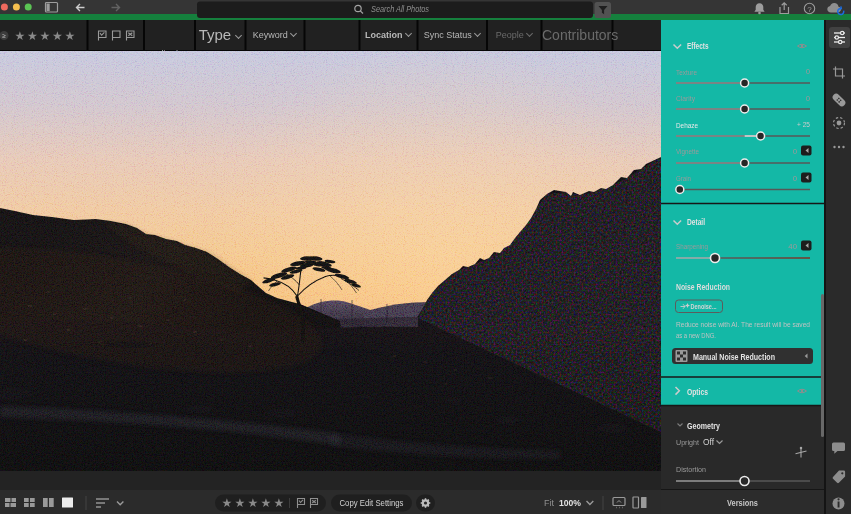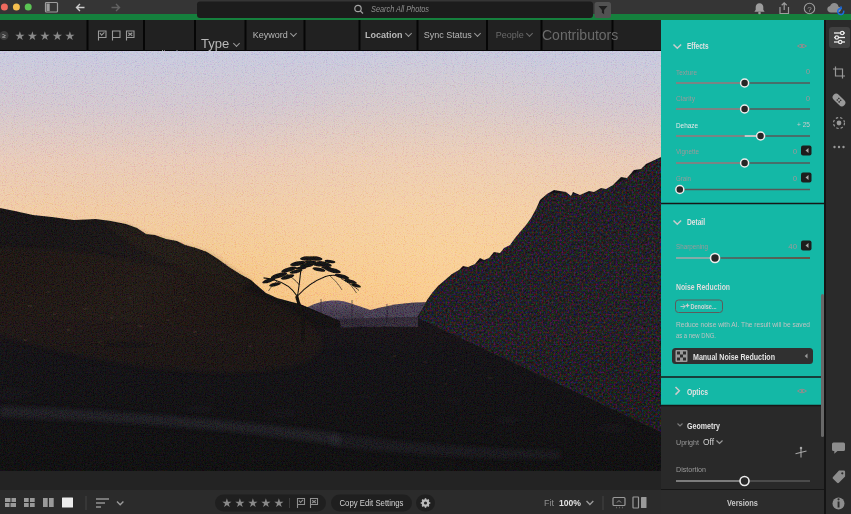--- a/index.html
+++ b/index.html
@@ -74,21 +74,21 @@
 
     <g stroke="#9a9a9a" fill="none" stroke-width="1.1">
       <path d="M98.5 20.5 V11 h7.5 v6.5 h-7.5"></path>
       <path d="M100 13 l1.6 2.2 2.8 -2.8"></path>
       <path d="M112.5 20.5 V11 h7.5 v6.5 h-7.5"></path>
       <path d="M126.5 20.5 V11 h7.5 v6.5 h-7.5"></path>
       <path d="M128.3 12.8 l4 3 m0 -3 l-4 3"></path>
     </g>
   </svg>
   <div class="abs" style="left:145px;top:0;width:49px;height:30px;line-height:30px;text-align:center;font-size:9px;color:#b8b8b8;margin-top:19px;">Edited <span class="chev"></span></div>
-  <div class="abs" style="left:196px;top:0;width:48px;height:30px;line-height:30px;text-align:center;font-size:13px;color:#b8b8b8;margin-top:9px;">Type <span class="chev"></span></div>
+  <div class="abs" style="left:196px;top:0;width:48px;height:30px;line-height:30px;text-align:center;font-size:15px;color:#b8b8b8;">Type <span class="chev"></span></div>
   <div class="abs" style="left:246px;top:0;width:57px;height:18px;line-height:30px;text-align:center;font-size:9px;color:#b8b8b8;">Keyword <span class="chev"></span></div>
   <div class="abs" style="left:305px;top:0;width:53px;height:30px;line-height:30px;text-align:center;font-size:9px;color:#b8b8b8;margin-top:41px;">Camera <span class="chev"></span></div>
   <div class="abs" style="left:360px;top:0;width:56px;height:30px;line-height:30px;text-align:center;font-size:9px;color:#b8b8b8;font-weight:bold;">Location <span class="chev"></span></div>
   <div class="abs" style="left:418px;top:0;width:68px;height:30px;line-height:30px;text-align:center;font-size:9px;color:#b8b8b8;">Sync Status <span class="chev"></span></div>
   <div class="abs" style="left:488px;top:0;width:52px;height:30px;line-height:30px;text-align:center;font-size:9px;color:#6b6b6b;border-radius:15px;">People <span class="chev" style="border-color:#6b6b6b;"></span></div>
   <div class="abs" style="left:542px;top:0;width:69px;height:44px;line-height:30px;text-align:center;font-size:14px;color:#6b6b6b;">Contributors <span class="chev" style="border-color:#6b6b6b;"></span></div>
 </div>
 
 <div class="abs" style="left:0;top:51px;width:661px;height:420px;" id="photo">
 <svg width="661" height="420" viewBox="0 51 661 420">

